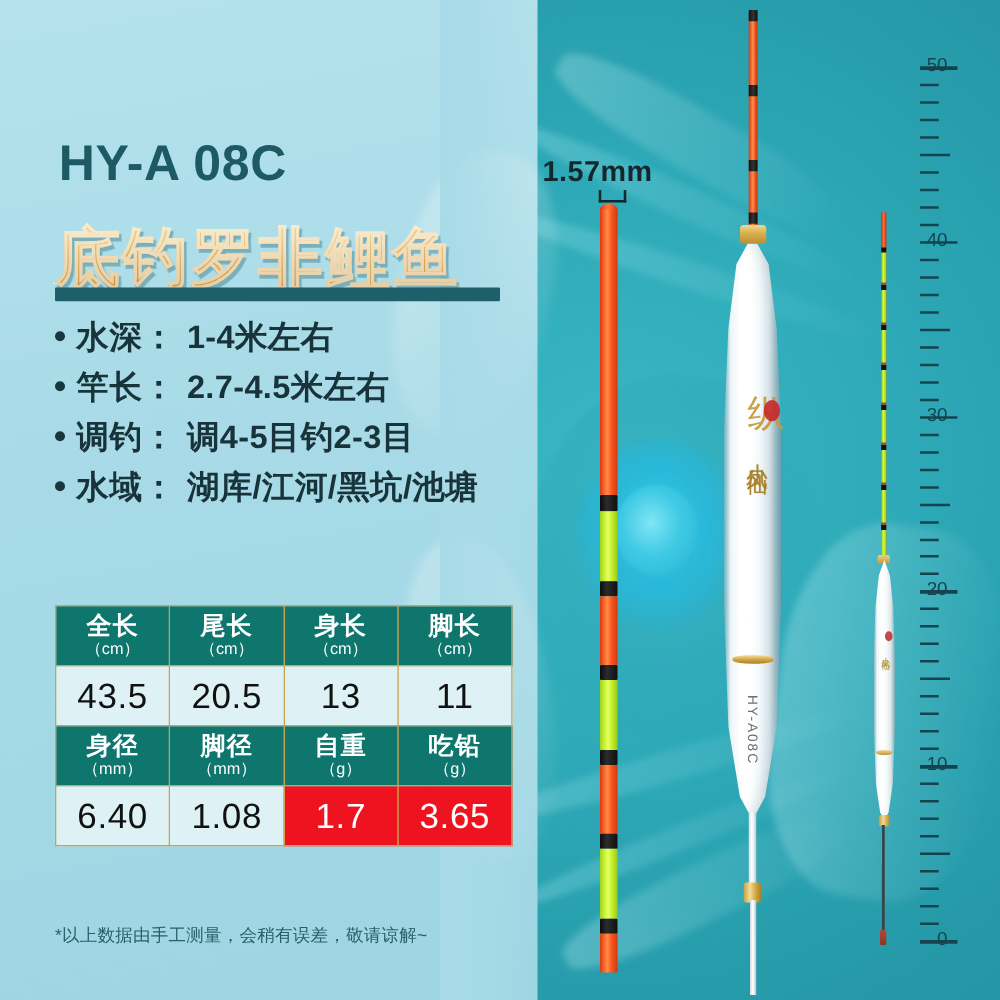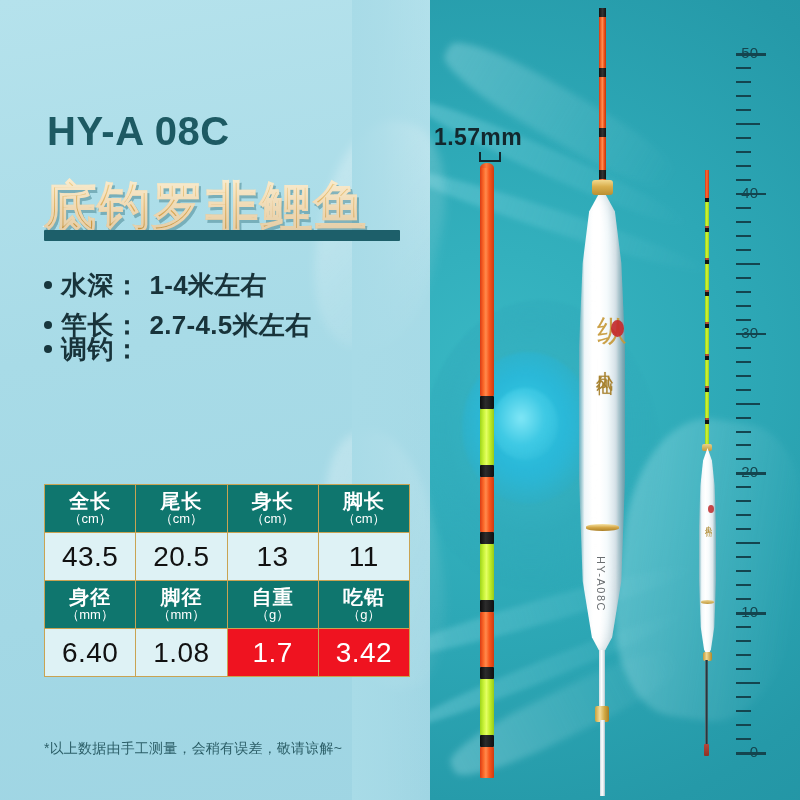--- a/index.html
+++ b/index.html
@@ -84,21 +84,21 @@
   .bullets { position:absolute; left:44px; top:252px; width:380px; }
   .bullet {
     display:flex; align-items:baseline; gap:9px;
     height:40px; color:#18333a; font-size:26px; font-weight:bold;
   }
   .dot {
     width:8px; height:8px; border-radius:50%; background:#17363d;
     flex:0 0 auto; transform:translateY(-5px);
   }
   .bl-label { letter-spacing:.5px; }
-  .bl-value { letter-spacing:.3px;margin-top:16px; }
+  .bl-value { letter-spacing:.3px; }
 
   
   .tail-spec {
     position:absolute; left:44px; top:445px;
     font-size:24px; font-weight:bold; color:#17363d; letter-spacing:.6px;
   }
 
   
   .spec-table {
     position:absolute; left:44px; top:484px; width:366px;
@@ -335,20 +335,26 @@
       <span class="bl-value">1-4米左右</span>
     </div>
     <div class="bullet">
       <span class="dot"></span>
       <span class="bl-label">竿长：</span>
       <span class="bl-value">2.7-4.5米左右</span>
     </div>
     <div class="bullet">
       <span class="dot"></span>
       <span class="bl-label">调钓：</span>
+      <span class="bl-value">调4-5目钓2-3目</span>
+    </div>
+    <div class="bullet">
+      <span class="dot"></span>
+      <span class="bl-label">水域：</span>
+      <span class="bl-value">湖库/江河/黑坑/池塘</span>
     </div>
   </div>
 
 
   <table class="spec-table">
     <tbody>
         <tr>
       <td class="th-cell">
         <div class="th-name">全长</div>
         <div class="th-unit">（cm）</div>
@@ -387,21 +393,21 @@
       </td>
       <td class="th-cell">
         <div class="th-name">吃铅</div>
         <div class="th-unit">（g）</div>
       </td>
     </tr>
     <tr>
       <td class="val-cell">6.40</td>
       <td class="val-cell">1.08</td>
       <td class="val-cell val-red">1.7</td>
-      <td class="val-cell val-red">3.42</td>
+      <td class="val-cell val-red">3.65</td>
     </tr>
   </tbody>
     </table>
 
   <div class="footnote">*以上数据由手工测量，会稍有误差，敬请谅解~</div>
 
   <div class="callout-text">1.57mm</div>
   <div class="callout-bracket"></div>
 
   <div class="big-tail">

